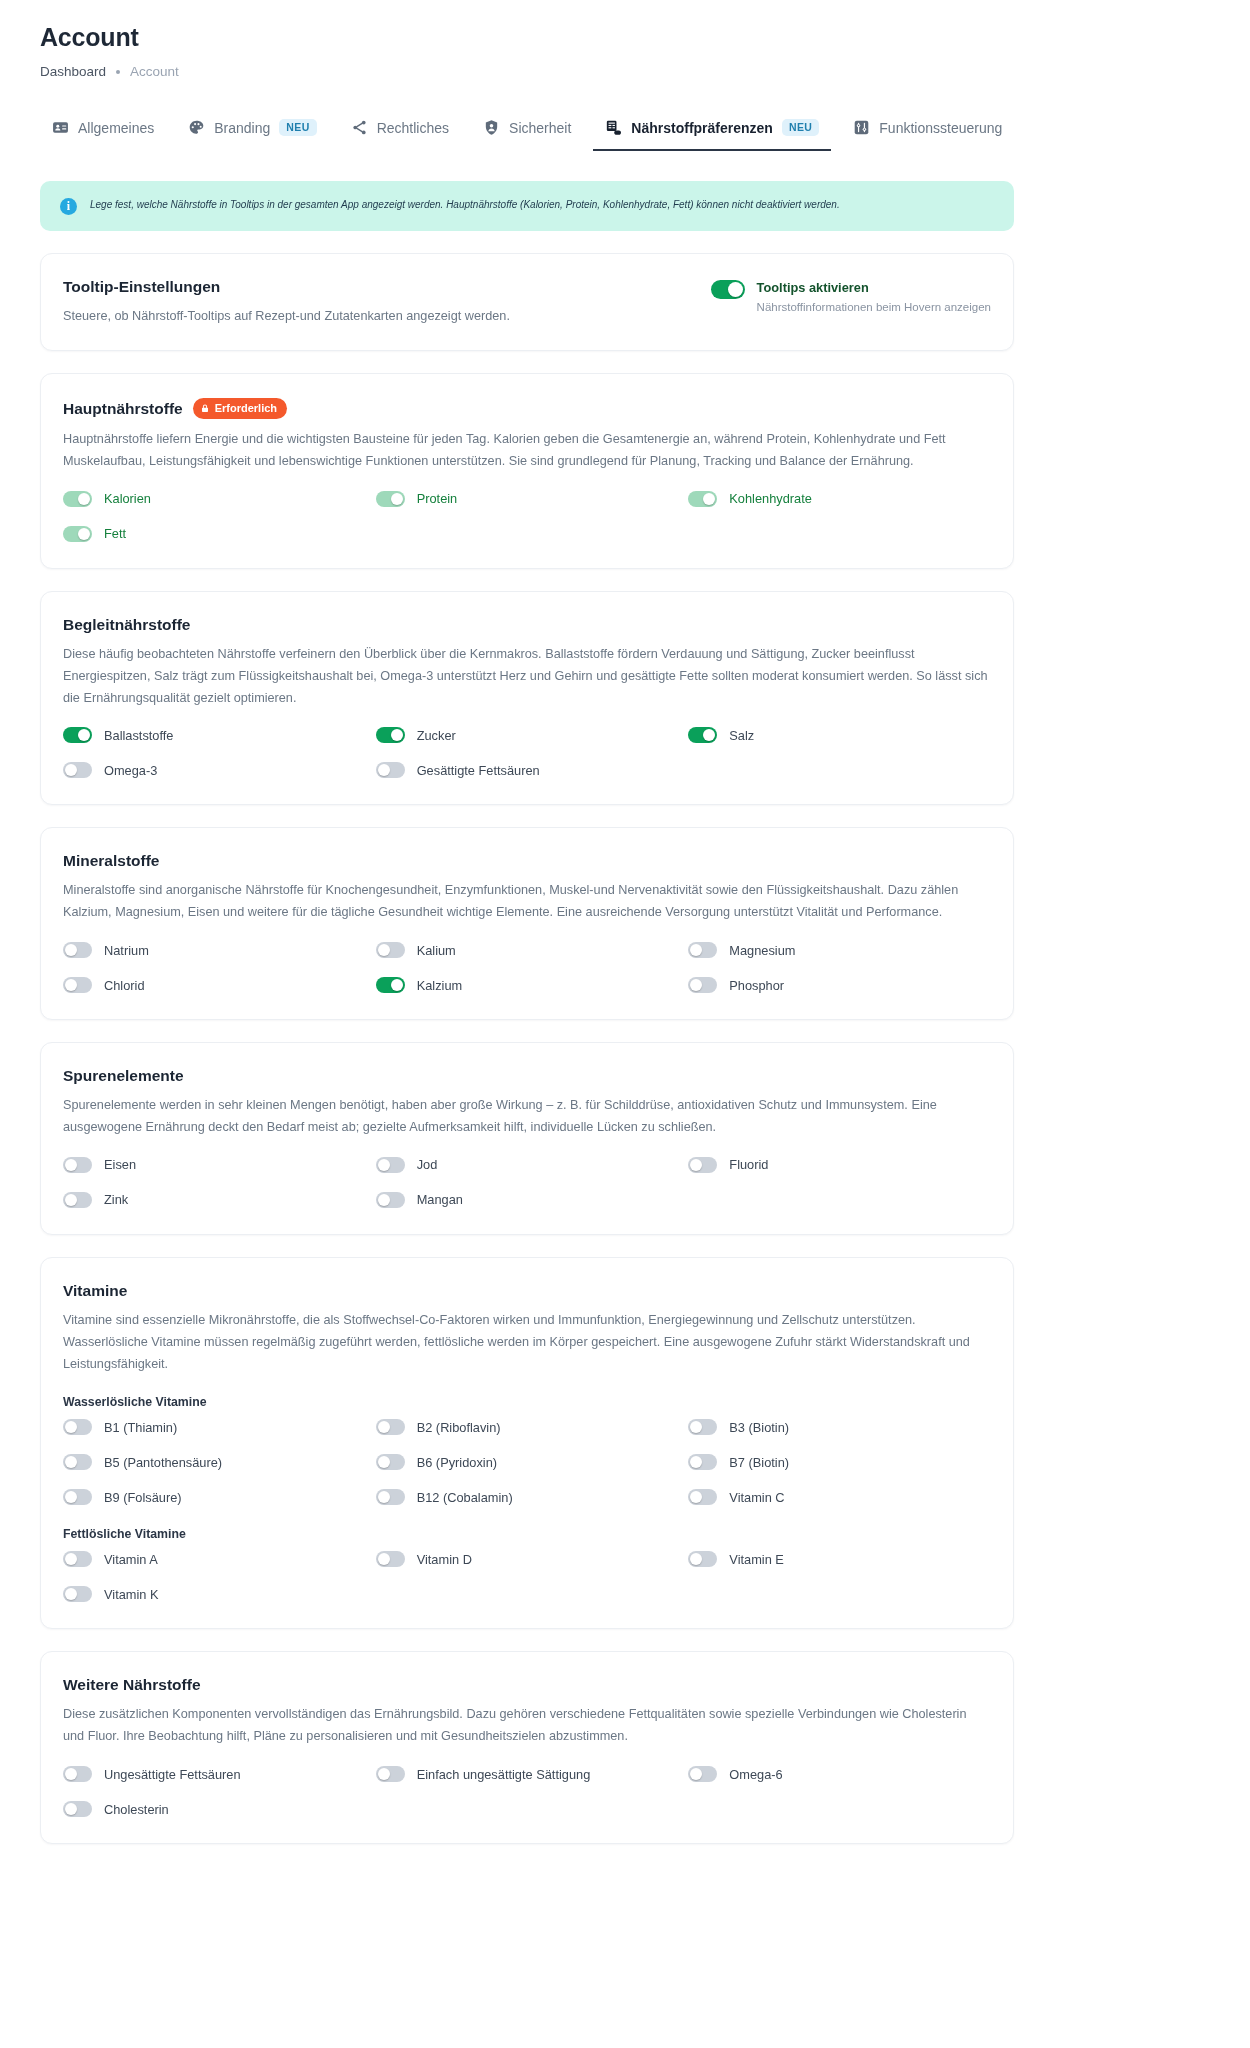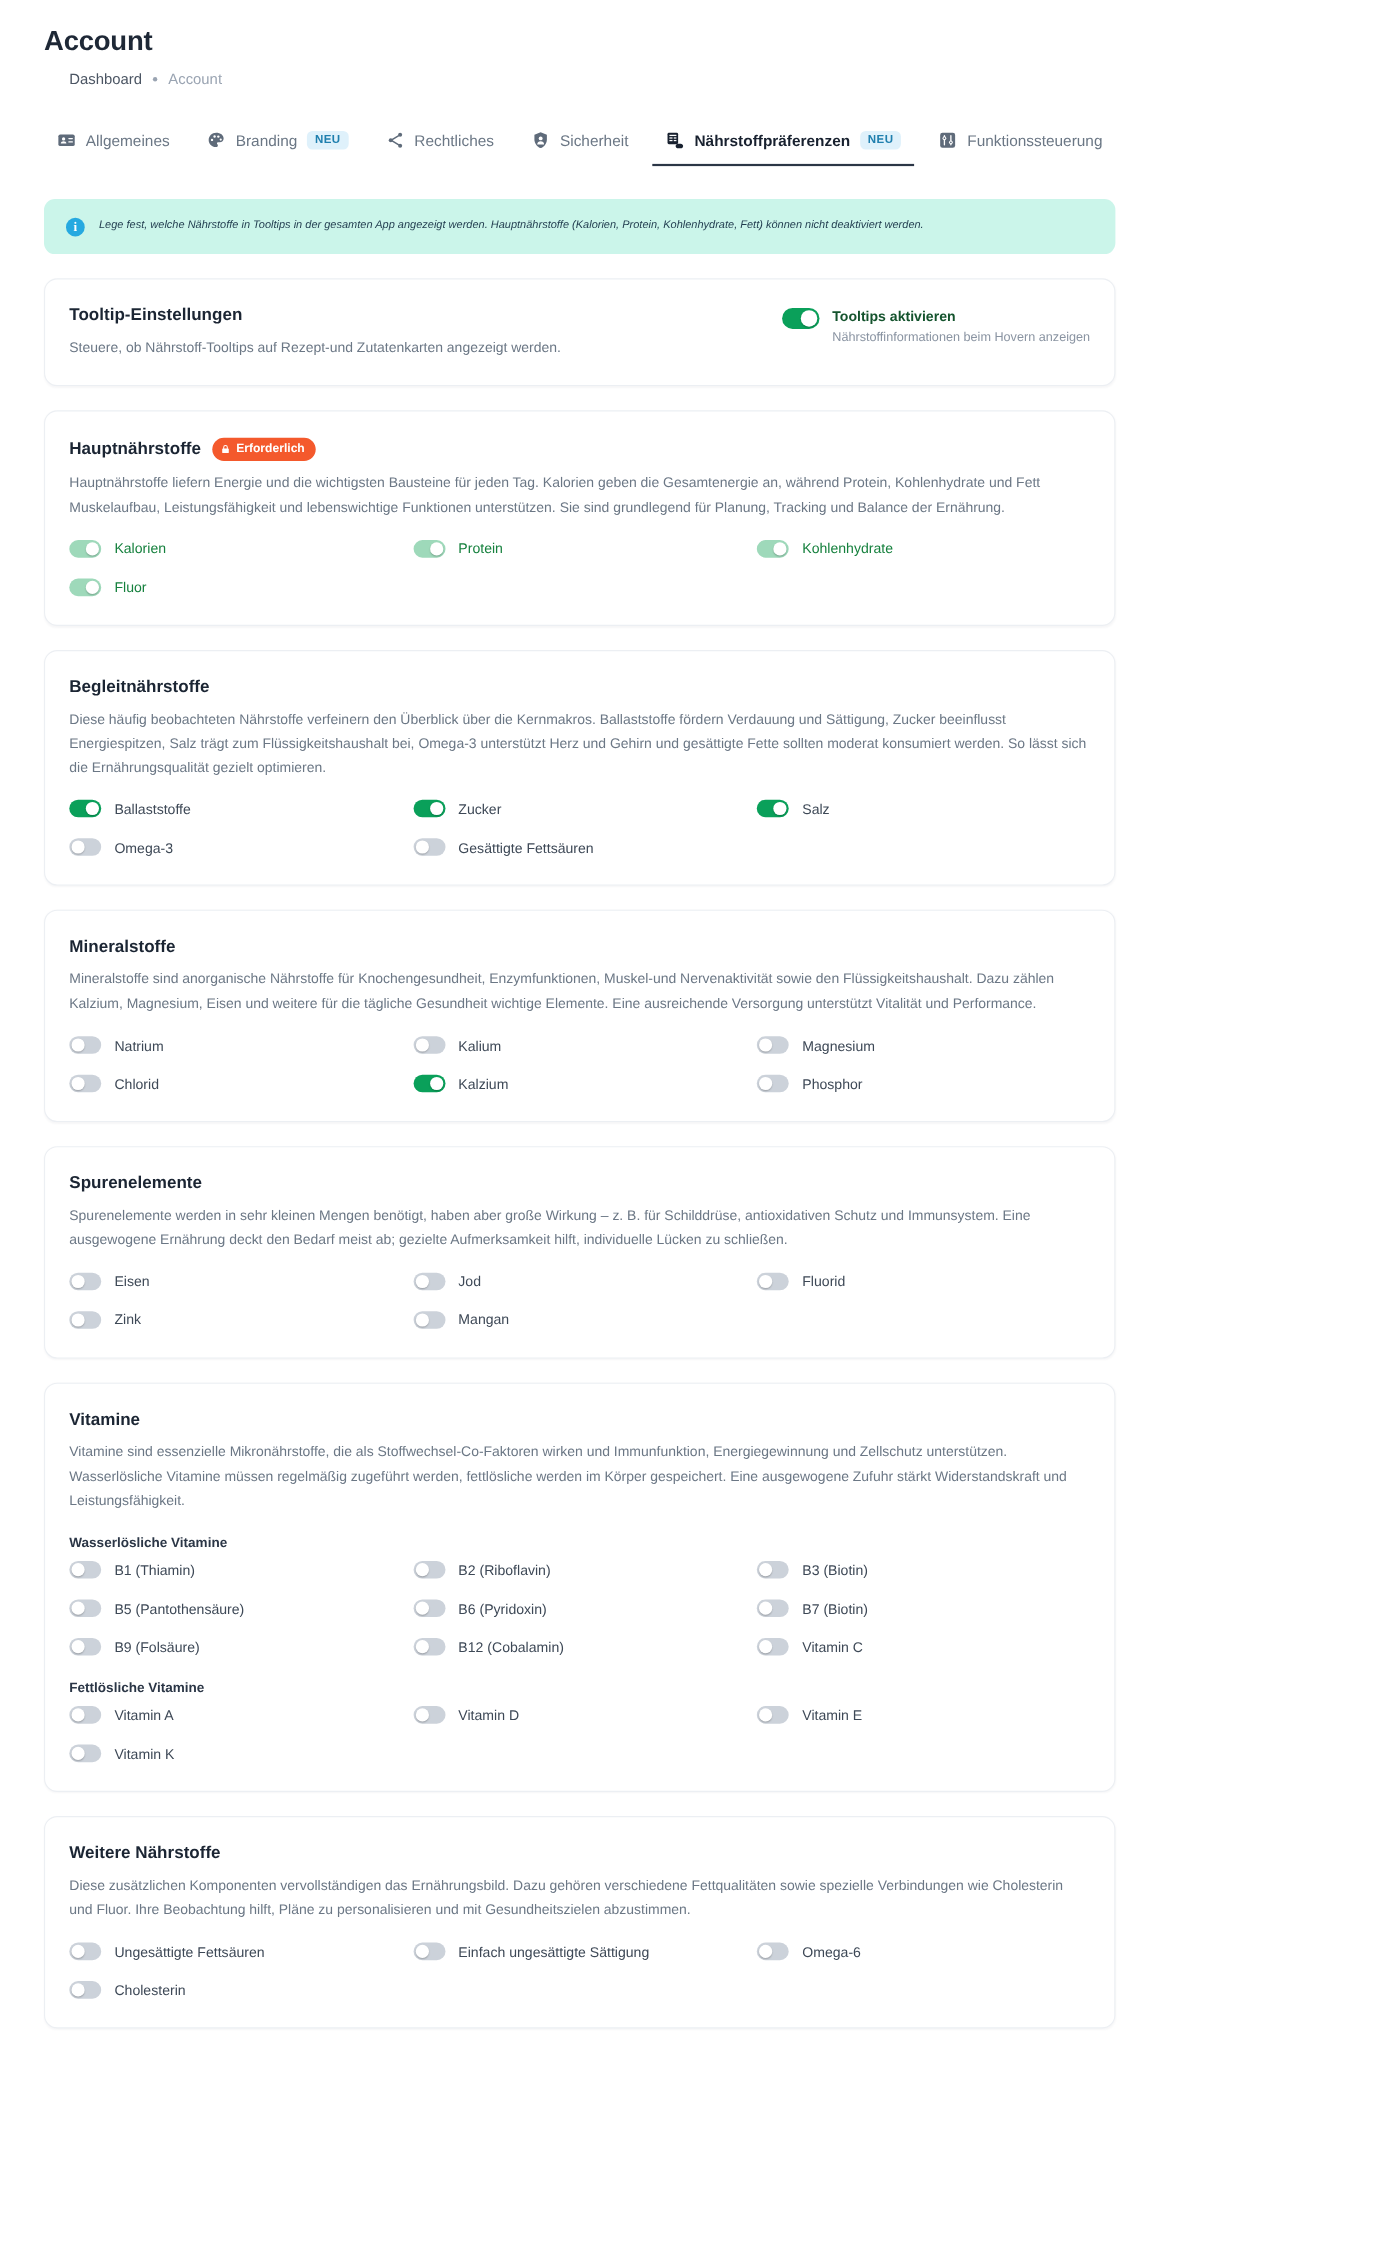--- a/index.html
+++ b/index.html
@@ -22,21 +22,20 @@
     color: #1e2836;
     letter-spacing: -0.2px;
     line-height: 1.2;
   }
   .breadcrumb {
     margin-top: 12px;
     display: flex;
     align-items: center;
     gap: 10px;
     font-size: 13.5px;
-    margin-left: 23px;
   }
   .crumb-link { color: #4b5563; }
   .crumb-dot {
     width: 4px; height: 4px; border-radius: 50%;
     background: #9aa4b2; display: inline-block;
   }
   .crumb-current { color: #9aa4b2; }
 
   
   .tabs {
@@ -370,21 +369,21 @@
           <div class="opt locked">
             <span class="sw locked"></span>
             <span class="opt-label">Protein</span>
           </div>
           <div class="opt locked">
             <span class="sw locked"></span>
             <span class="opt-label">Kohlenhydrate</span>
           </div>
           <div class="opt locked">
             <span class="sw locked"></span>
-            <span class="opt-label">Fluor</span>
+            <span class="opt-label">Fett</span>
           </div>
         </div>
       </div>
       <div class="card">
         <div class="card-title">
           <span>Begleitnährstoffe</span>
         </div>
         <div class="card-desc">Diese häufig beobachteten Nährstoffe verfeinern den Überblick über die Kernmakros. Ballaststoffe fördern Verdauung und Sättigung, Zucker beeinflusst Energiespitzen, Salz trägt zum Flüssigkeitshaushalt bei, Omega-3 unterstützt Herz und Gehirn und gesättigte Fette sollten moderat konsumiert werden. So lässt sich die Ernährungsqualität gezielt optimieren.</div>
         <div class="grid">
           <div class="opt">

